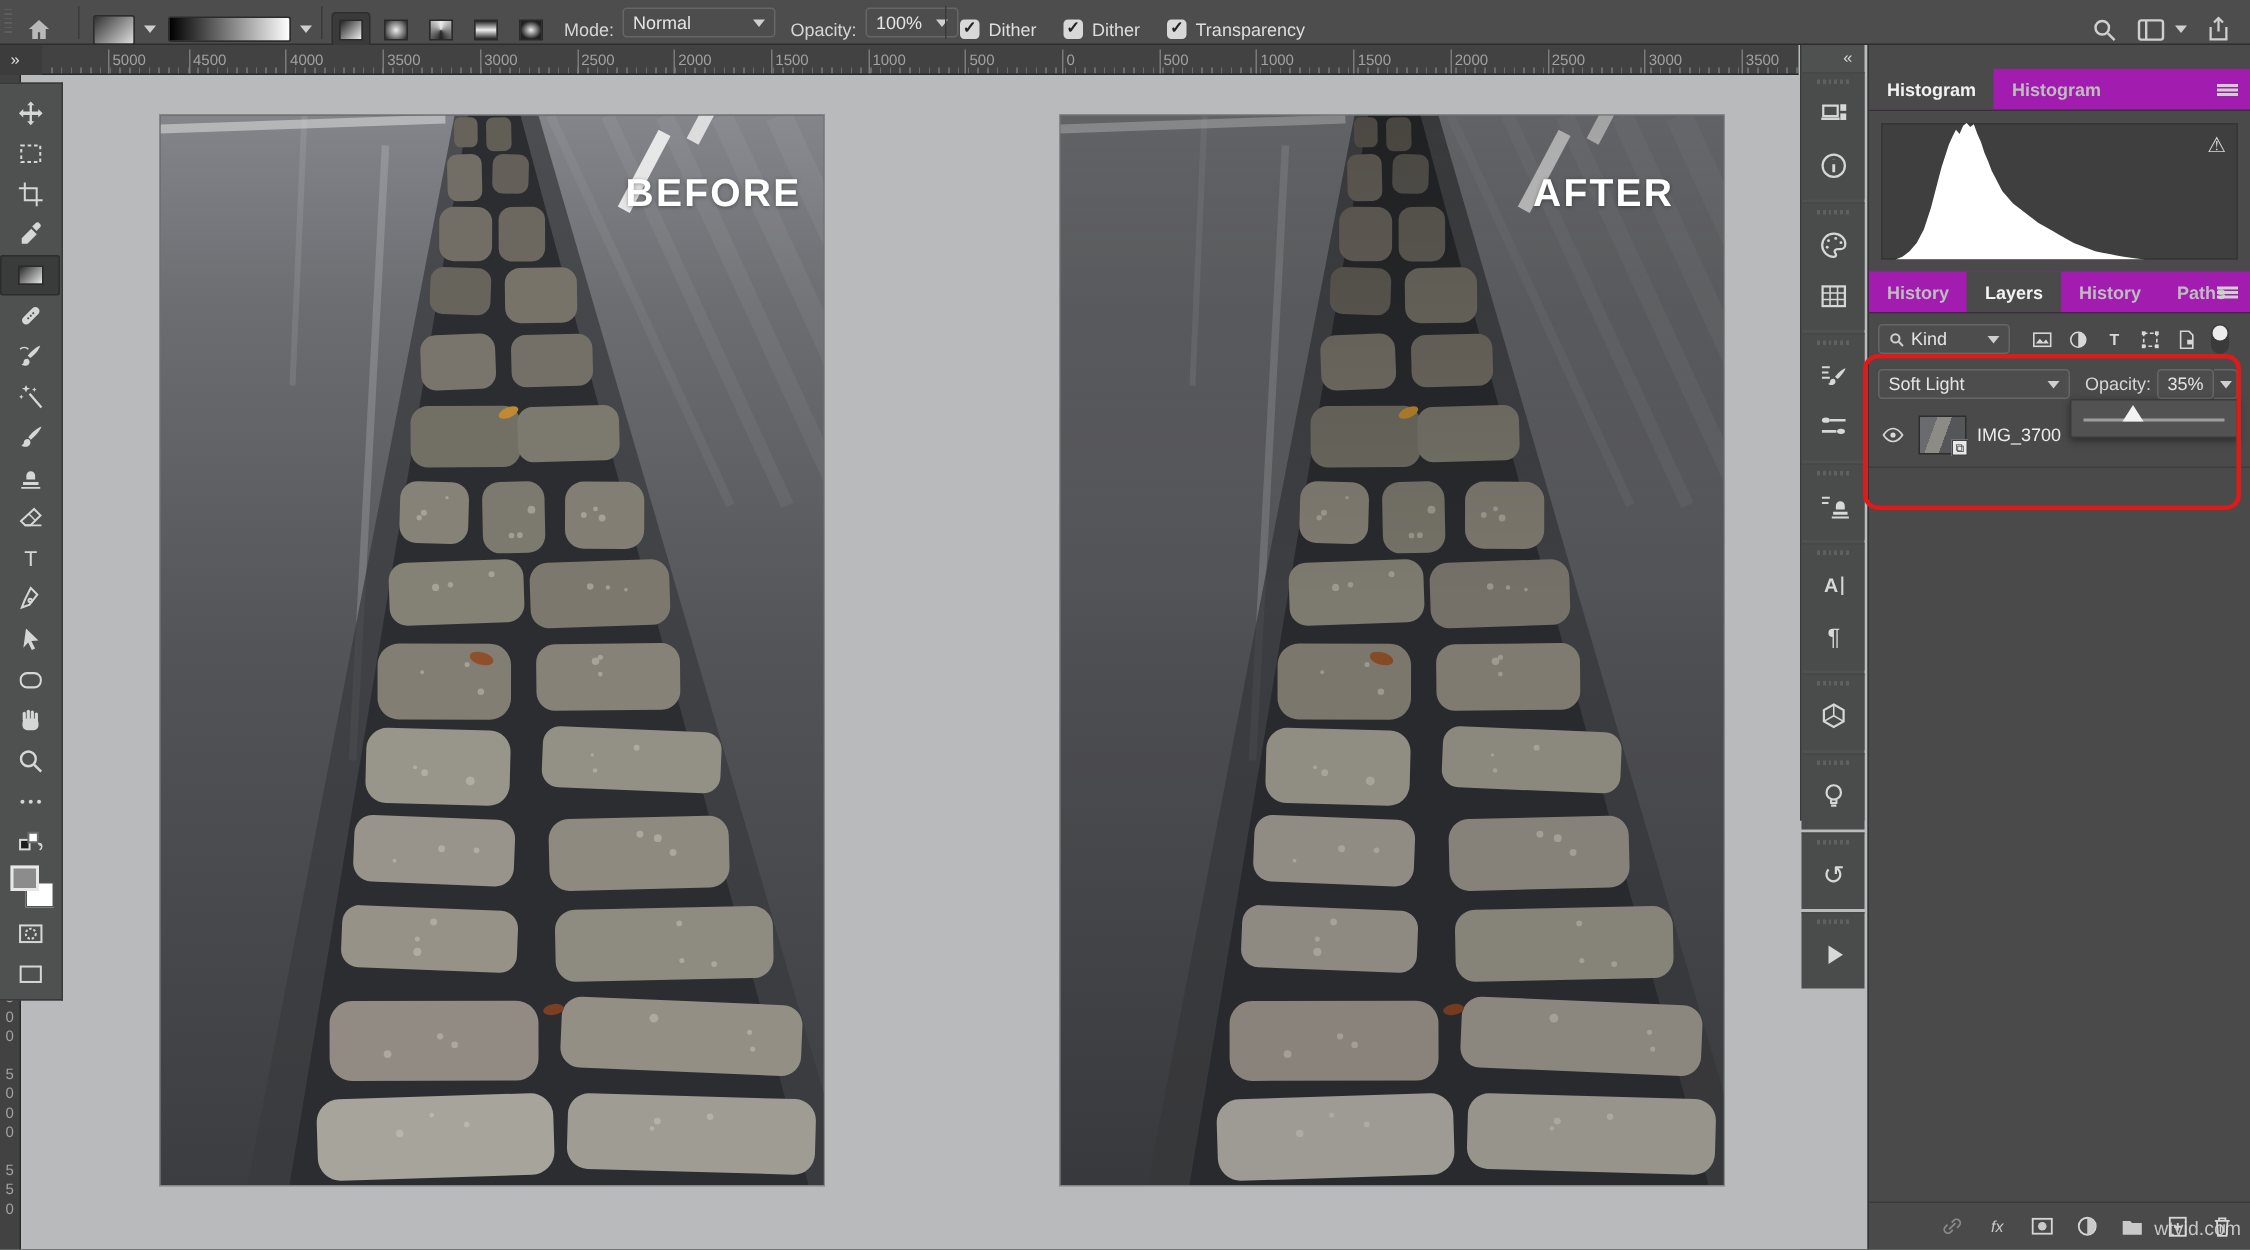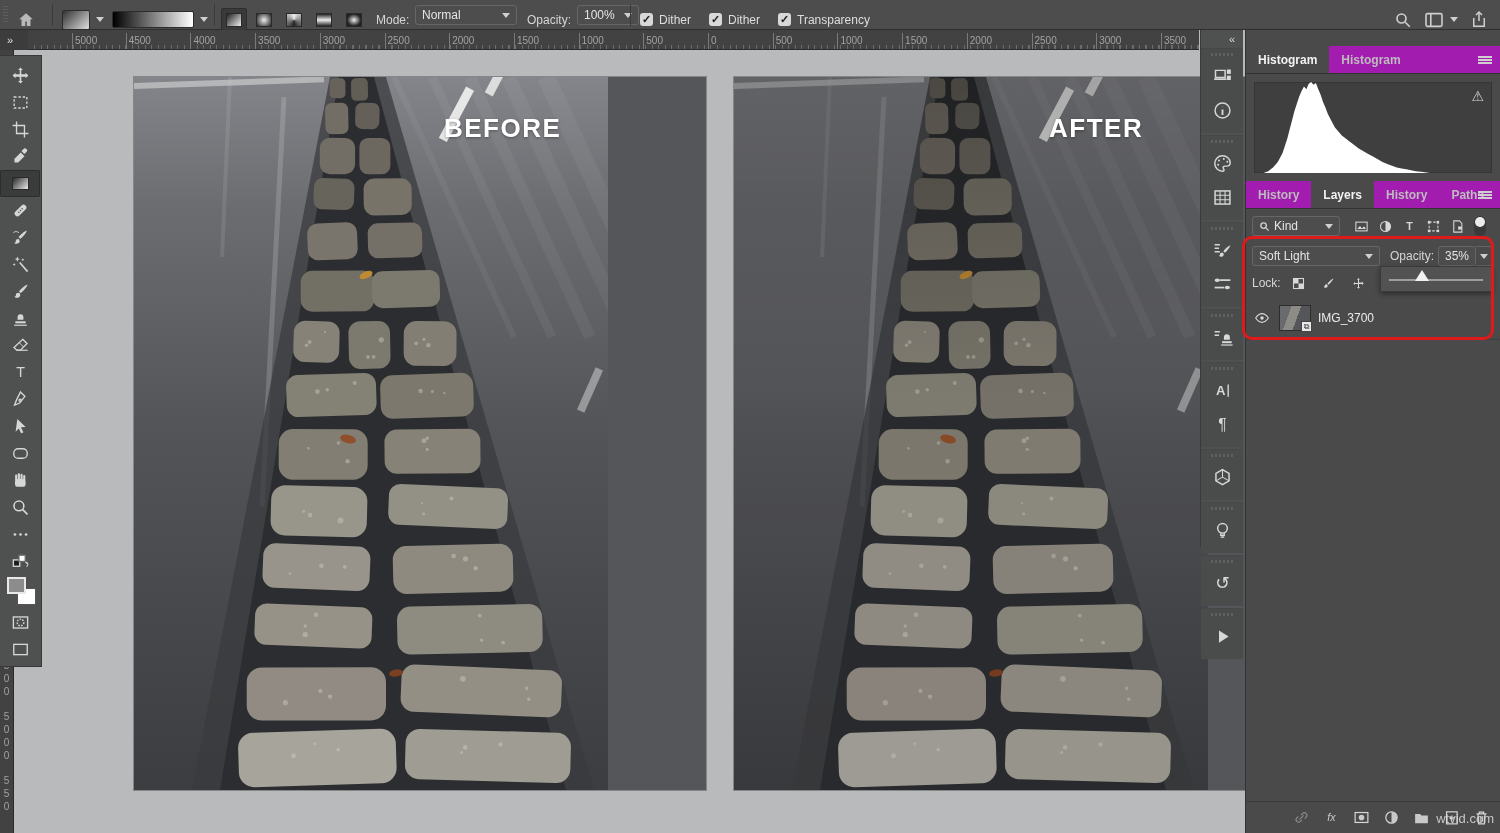--- a/index.html
+++ b/index.html
@@ -27,21 +27,21 @@
     background-image:repeating-linear-gradient(90deg,#6b6b6b 0 1px,transparent 1px 6.5px);background-size:100% 4px;background-position:6px bottom;background-repeat:no-repeat;}
   #ruler-corner{position:absolute;left:0;top:30px;width:28px;height:20px;background:#3c3c3c;color:#e0e0e0;font-size:11px;display:flex;align-items:center;padding-left:7px;letter-spacing:1px;}
   #ruler-origin{position:absolute;left:0;top:50px;width:14px;height:9px;background:#c9c9c9;}
   .rlabel{position:absolute;bottom:3px;font-size:10px;color:#a2a2a2;}
   .rlabel::before{content:"";position:absolute;left:-3px;bottom:-3px;width:1px;height:16px;background:#7a7a7a;}
   #ruler-left{position:absolute;left:0;top:50px;width:14px;height:783px;background:#424242;border-right:1px solid #2a2a2a;z-index:1;}
   .vlgroup{position:absolute;left:2px;font-size:10px;color:#a2a2a2;line-height:13px;text-align:center;width:9px;}
 
   
   #canvas{position:absolute;left:14px;top:50px;width:1186px;height:783px;background:#b9babc;}
-  .photo{position:absolute;top:27px;width:572px;height:713px;box-shadow:0 0 0 1px rgba(0,0,0,.28);overflow:hidden;background:#55565a;margin-left:27px;}
+  .photo{position:absolute;top:27px;width:442px;height:713px;box-shadow:0 0 0 1px rgba(0,0,0,.28);overflow:hidden;background:#55565a;}
   .photo-label{position:absolute;top:36px;font-size:26px;font-weight:bold;color:#fff;letter-spacing:1.5px;text-shadow:0 1px 3px rgba(0,0,0,.35);}
   #photo-before{left:93px;} #photo-after{left:693px;}
   #photo-before .photo-label{left:310px;} #photo-after .photo-label{left:315px;}
 
   
   #tools{position:absolute;left:0;top:55px;width:42px;height:612px;background:#4f5050;border:1px solid #393939;border-left:none;z-index:3;padding-top:6px;}
   .tool{width:40px;height:27px;display:flex;align-items:center;justify-content:center;color:#d6d6d6;}
   .tool.active{background:#3a3b3b;box-shadow:inset 0 0 0 1px #2d2d2d;border-radius:2px;}
   .tool .gsw{width:17px;height:13px;border:1px solid #2a2a2a;background:linear-gradient(135deg,#2a2a2a,#e8e8e8);}
   #swatchpair{position:relative;width:40px;height:34px;}
@@ -770,47 +770,20 @@
         </div>
         <span style="margin-left:6px">Opacity:</span>
         <div class="select" id="opacity-box">
             <span>35%</span>
           </div>
         <div id="opacity-caret">
             <span class="caret" style="margin:0"></span>
           </div>
       </div>
 
-      <div id="lock-row">
-        <span>Lock:</span>
-        <div id="lock-icons" style="display:flex;gap:10px">
-            <div class="filt">
-              <svg width="15" height="15" viewBox="0 0 24 24" fill="none" stroke="#d6d6d6" stroke-width="1.7">
-                <rect x="4" y="4" width="16" height="16"></rect>
-                <path d="M4 4h8v8H4zM12 12h8v8h-8z" fill="#d8d8d8" stroke="none"></path>
-              </svg>
-            </div>
-            <div class="filt">
-              <svg width="15" height="15" viewBox="0 0 24 24" fill="none" stroke="#d6d6d6" stroke-width="1.7">
-                <path d="M20 4c-3 1-8 5.5-9.8 8.2l1.6 1.6C14.5 12 19 7 20 4z" fill="#d8d8d8" stroke="none"></path>
-                <path d="M8.8 13.3c-1.7 0-2.8 1-2.8 2.4 0 1.1-.8 1.8-1.7 2 1.1 1.6 5.3 1.5 6.2-.9.7-1.7-.6-3.5-1.7-3.5z" fill="#d8d8d8" stroke="none"></path>
-              </svg>
-            </div>
-            <div class="filt">
-              <svg width="15" height="15" viewBox="0 0 24 24" fill="none" stroke="#d6d6d6" stroke-width="1.7">
-                <path d="M12 3l2.4 2.6h-1.6v4.8h4.8V8.8L20.2 12l-2.6 2.4v-1.6h-4.8v4.8h1.6L12 20.2 9.6 17.6h1.6v-4.8H6.4v1.6L3.8 12l2.6-2.6v1.6h4.8V6.4H9.6z" fill="#d8d8d8" stroke="none"></path>
-              </svg>
-            </div>
-            <div class="filt">
-              <svg width="15" height="15" viewBox="0 0 24 24" fill="none" stroke="#d6d6d6" stroke-width="1.7">
-                <path d="M7 2v16h16M2 7h16v16" transform="scale(.86) translate(2 2)"></path>
-              </svg>
-            </div>
-          </div>
-      </div>
       <div id="slider-pop">
         <div id="slider-track">
             <div id="slider-thumb" style="left: calc(35% - 7px);"></div>
           </div>
       </div>
 
       <div id="layer-rows">
           <div class="lrow">
             <div class="eye">
               <svg width="16" height="16" viewBox="0 0 24 24" fill="none" stroke="#d6d6d6" stroke-width="1.7">

